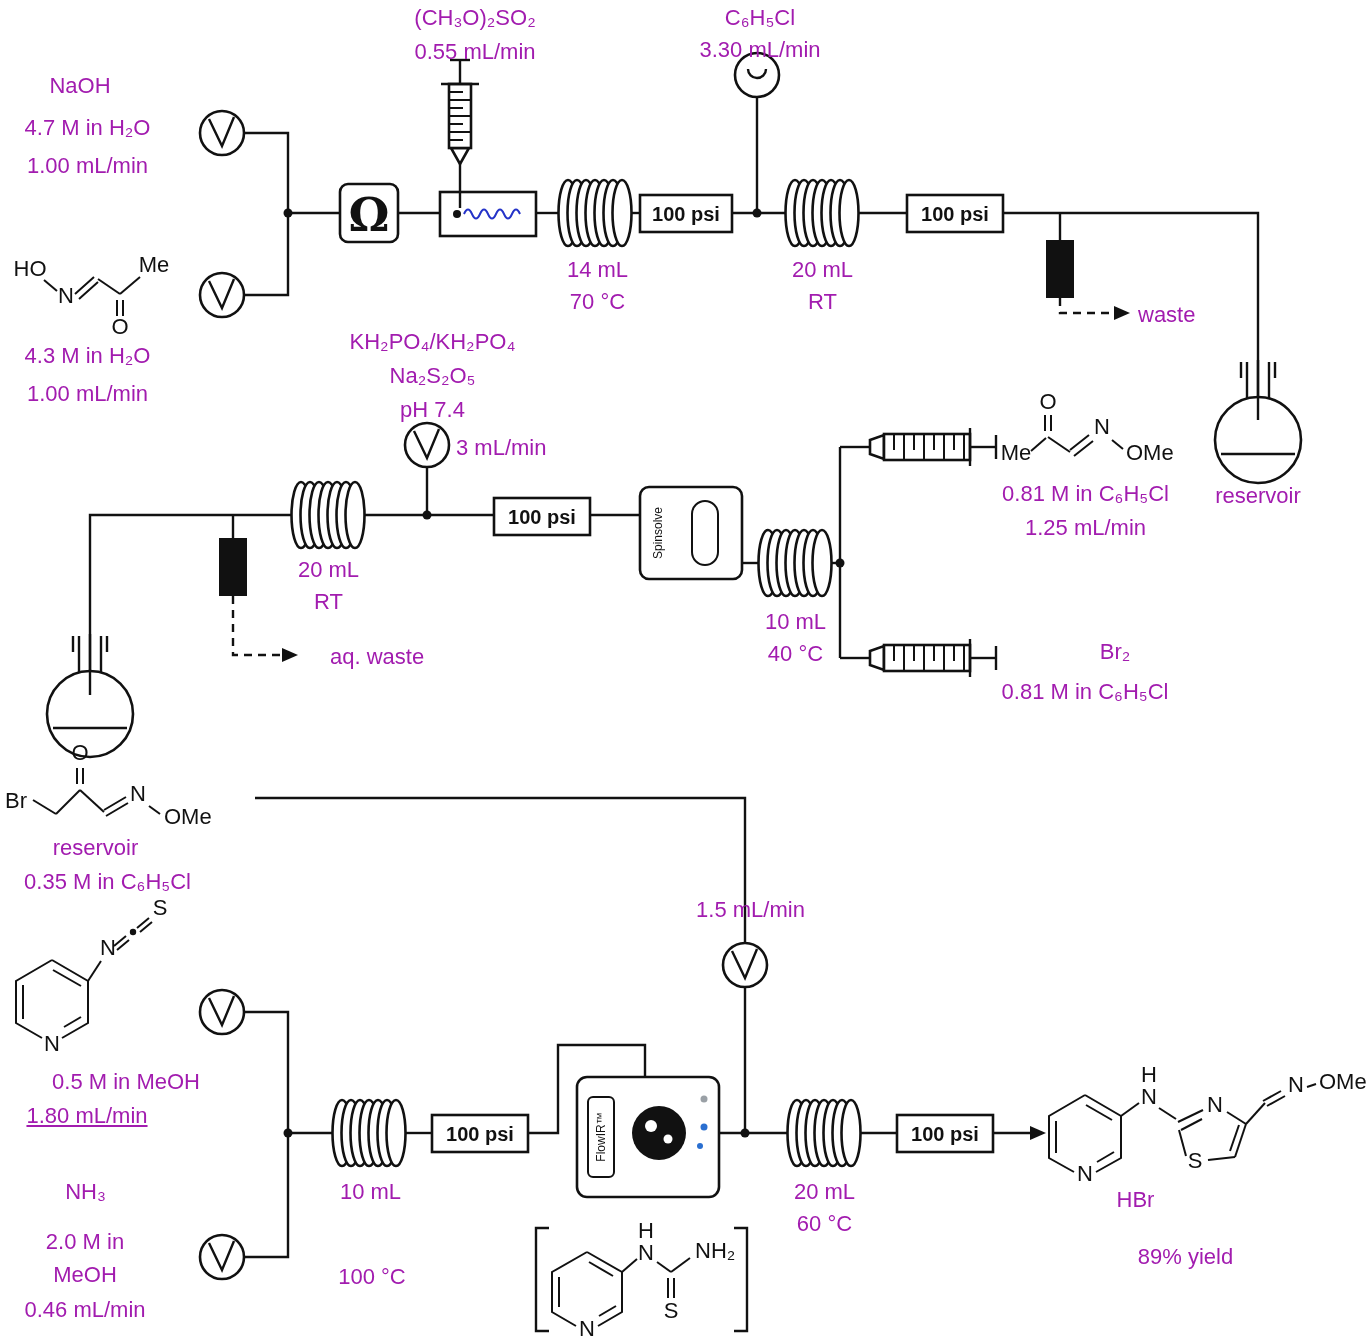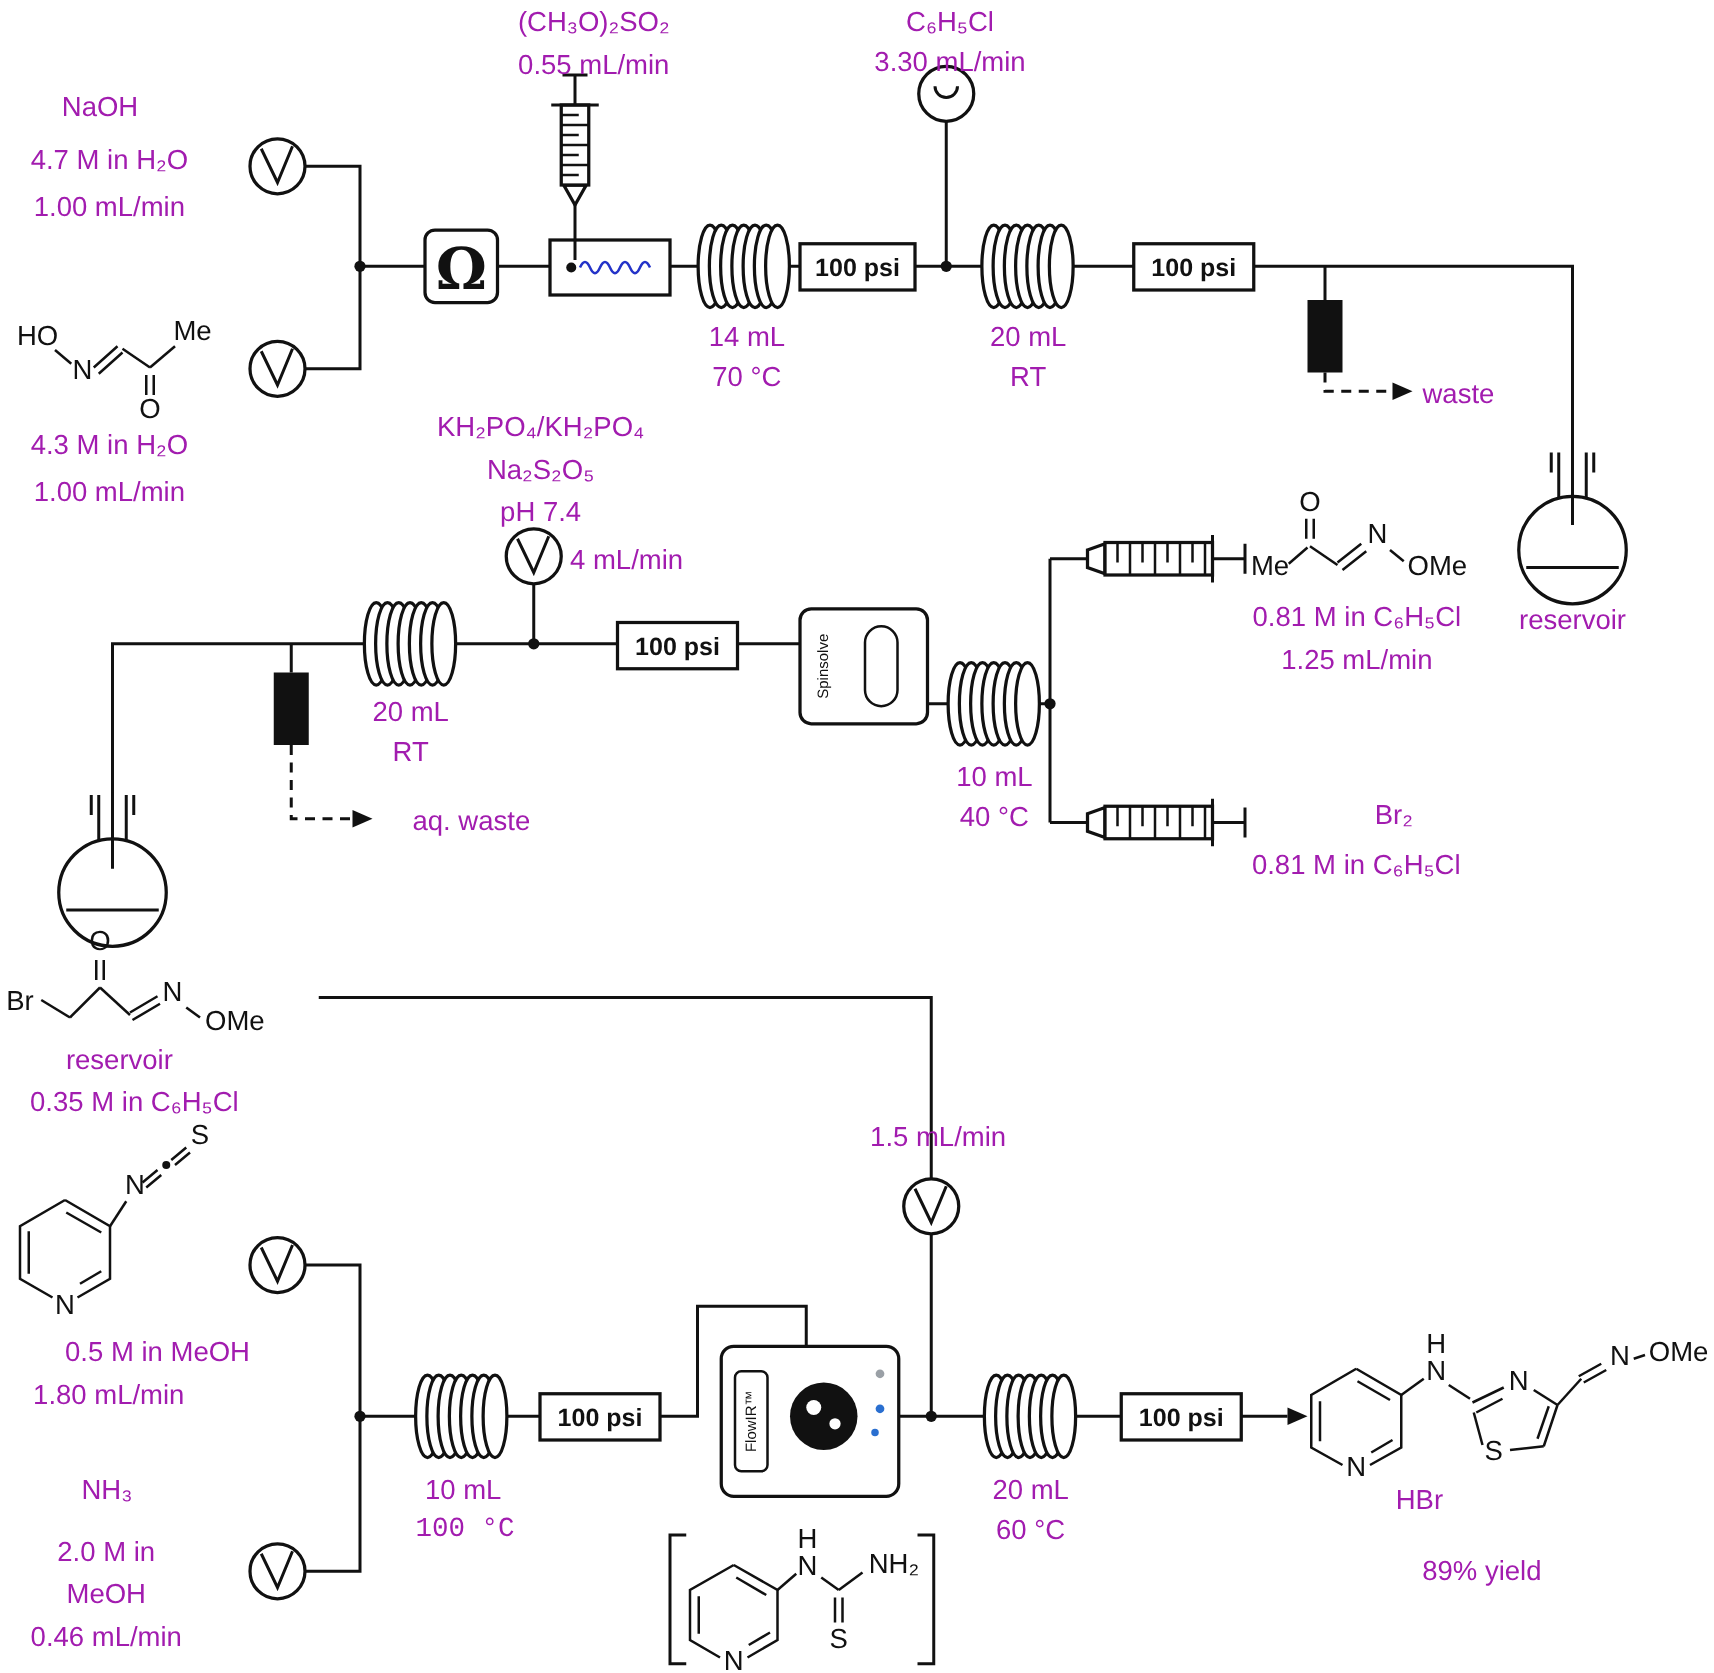--- a/index.html
+++ b/index.html
@@ -314,48 +314,48 @@
 <div class="lbl" style="left:555px;top:288px;width:85px;">70 °C</div>
 <div class="lbl" style="left:780px;top:256px;width:85px;">20 mL</div>
 <div class="lbl" style="left:780px;top:288px;width:85px;">RT</div>
 
 <div class="lbl al" style="left:1138px;top:301px;width:90px;">waste</div>
 <div class="lbl" style="left:1203px;top:482px;width:110px;">reservoir</div>
 
 <div class="lbl" style="left:335px;top:328px;width:195px;">KH₂PO₄/KH₂PO₄</div>
 <div class="lbl" style="left:335px;top:362px;width:195px;">Na₂S₂O₅</div>
 <div class="lbl" style="left:335px;top:396px;width:195px;">pH 7.4</div>
-<div class="lbl al" style="left:456px;top:434px;width:120px;">4 mL/min</div>
+<div class="lbl al" style="left:456px;top:434px;width:120px;">3 mL/min</div>
 
 <div class="lbl" style="left:286px;top:556px;width:85px;">20 mL</div>
 <div class="lbl" style="left:286px;top:588px;width:85px;">RT</div>
 <div class="lbl al" style="left:304px;top:643px;width:130px;margin-left:26px;">aq. waste</div>
 
 <div class="lbl" style="left:753px;top:608px;width:85px;">10 mL</div>
 <div class="lbl" style="left:753px;top:640px;width:85px;">40 °C</div>
 
 <div class="lbl" style="left:988px;top:480px;width:195px;">0.81 M in C₆H₅Cl</div>
 <div class="lbl" style="left:988px;top:514px;width:195px;">1.25 mL/min</div>
 
 <div class="lbl" style="left:1040px;top:638px;width:150px;">Br₂</div>
 <div class="lbl" style="left:985px;top:678px;width:200px;">0.81 M in C₆H₅Cl</div>
 
 <div class="lbl" style="left:28px;top:834px;width:135px;">reservoir</div>
 <div class="lbl" style="left:0px;top:868px;width:215px;">0.35 M in C₆H₅Cl</div>
 <div class="lbl" style="left:683px;top:896px;width:135px;">1.5 mL/min</div>
 
 <div class="lbl" style="left:0px;top:1068px;width:180px;padding-left:36px;">0.5 M in MeOH</div>
-<div class="lbl" style="left:2px;top:1102px;width:170px;">1.80 mL/min</div>
+<div class="lbl" style="left:2px;top:1102px;width:170px;text-decoration:underline;">1.80 mL/min</div>
 
 <div class="lbl" style="left:28px;top:1178px;width:115px;">NH₃</div>
 <div class="lbl" style="left:25px;top:1228px;width:120px;">2.0 M in</div>
 <div class="lbl" style="left:25px;top:1261px;width:120px;">MeOH</div>
 <div class="lbl" style="left:5px;top:1296px;width:160px;">0.46 mL/min</div>
 
 <div class="lbl" style="left:328px;top:1178px;width:85px;">10 mL</div>
-<div class="lbl" style="left:322px;top:1210px;width:100px;font-family:Liberation Mono, monospace;">100 °C</div>
+<div class="lbl" style="left:322px;top:1263px;width:100px;">100 °C</div>
 <div class="lbl" style="left:782px;top:1178px;width:85px;">20 mL</div>
 <div class="lbl" style="left:782px;top:1210px;width:85px;">60 °C</div>
 
 <div class="lbl" style="left:1093px;top:1186px;width:85px;">HBr</div>
 <div class="lbl" style="left:1098px;top:1243px;width:175px;">89% yield</div>
 
 </div>
 
 </body></html>

